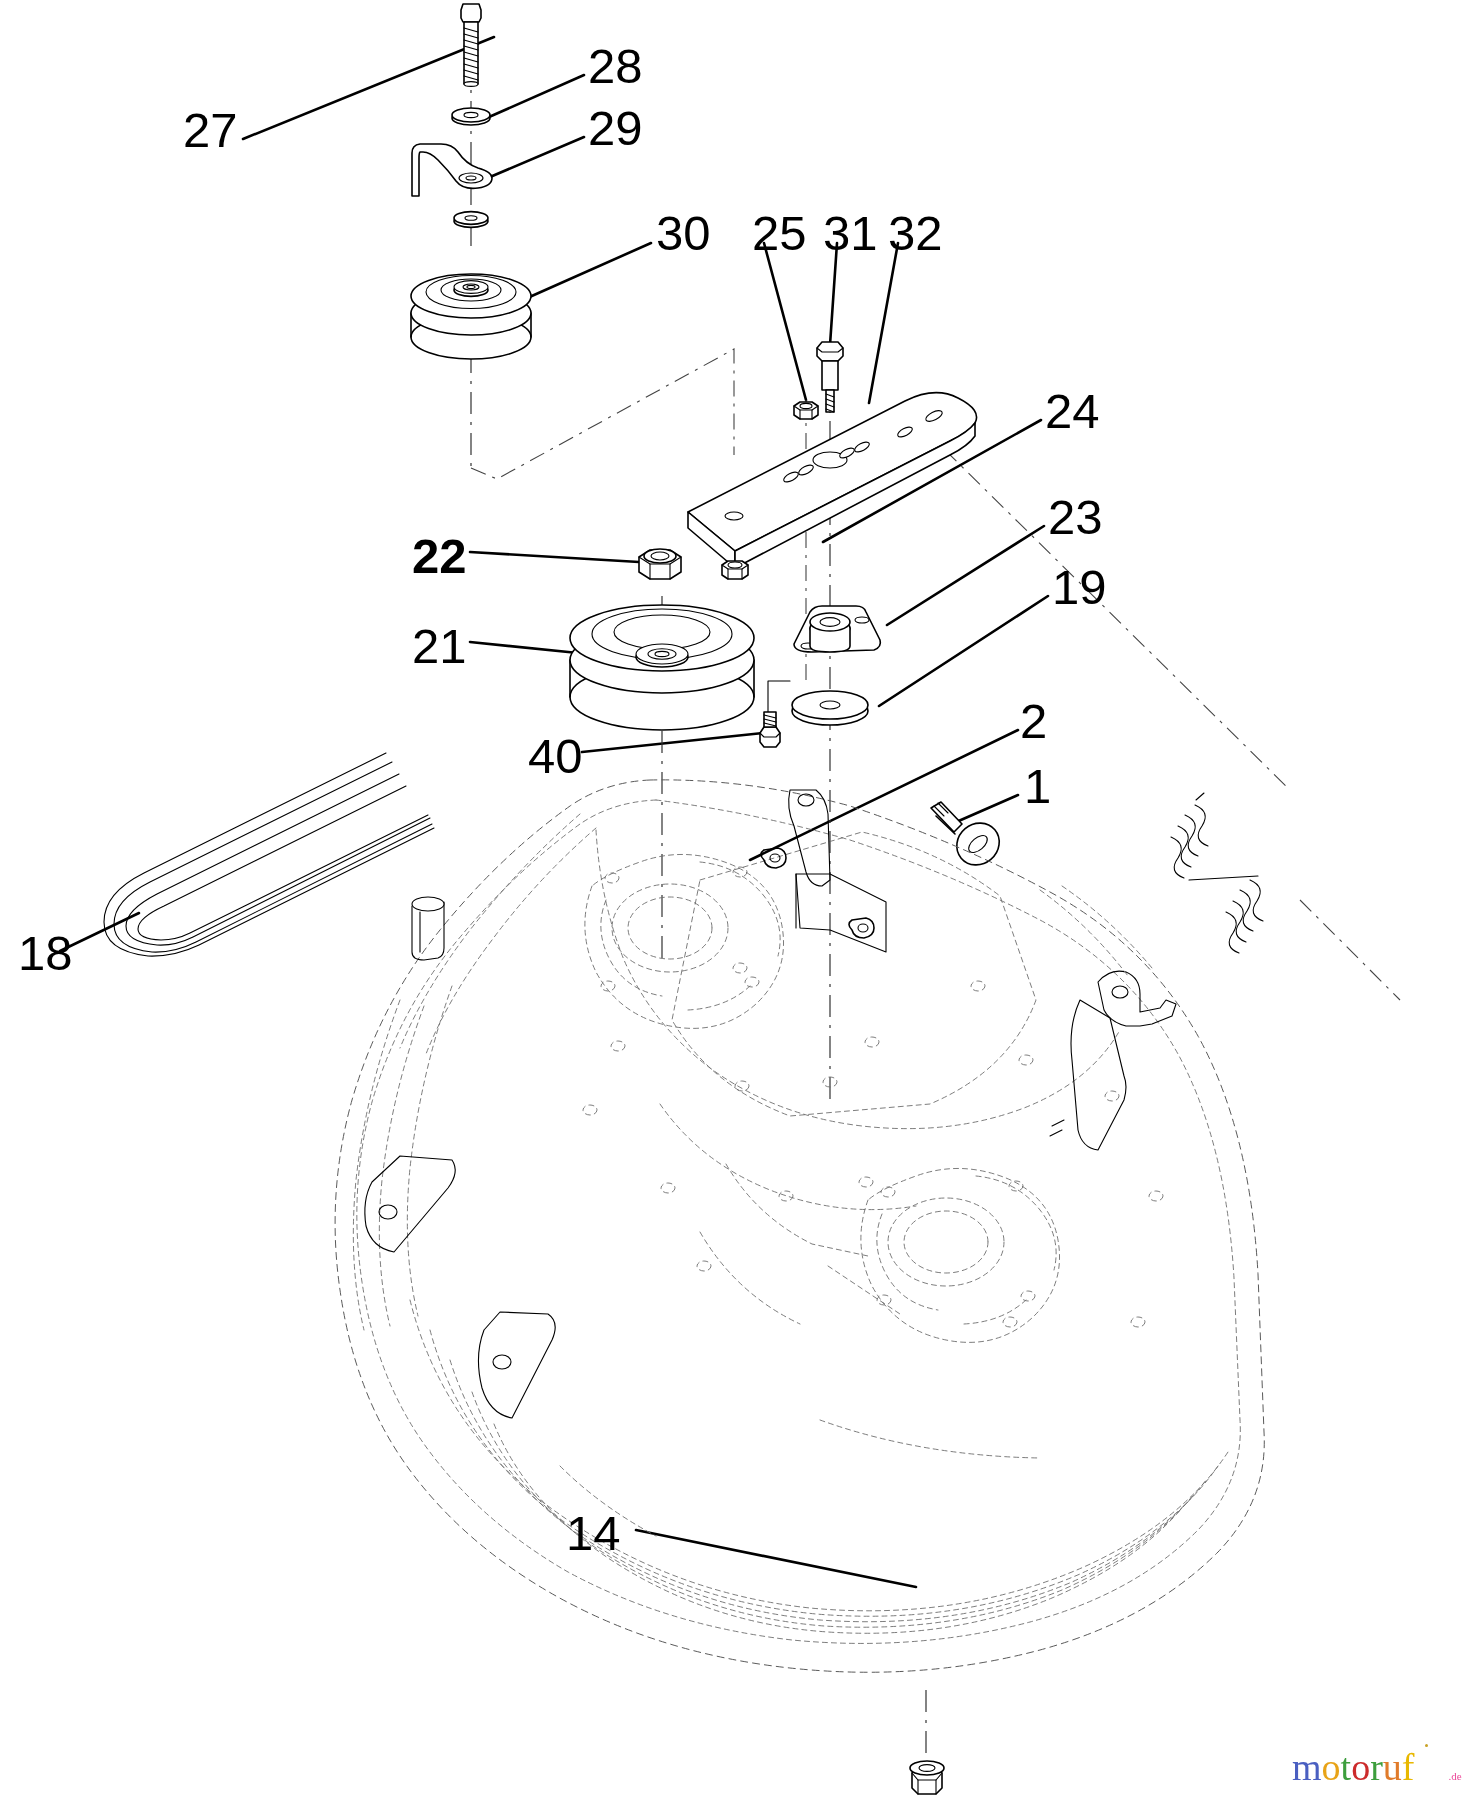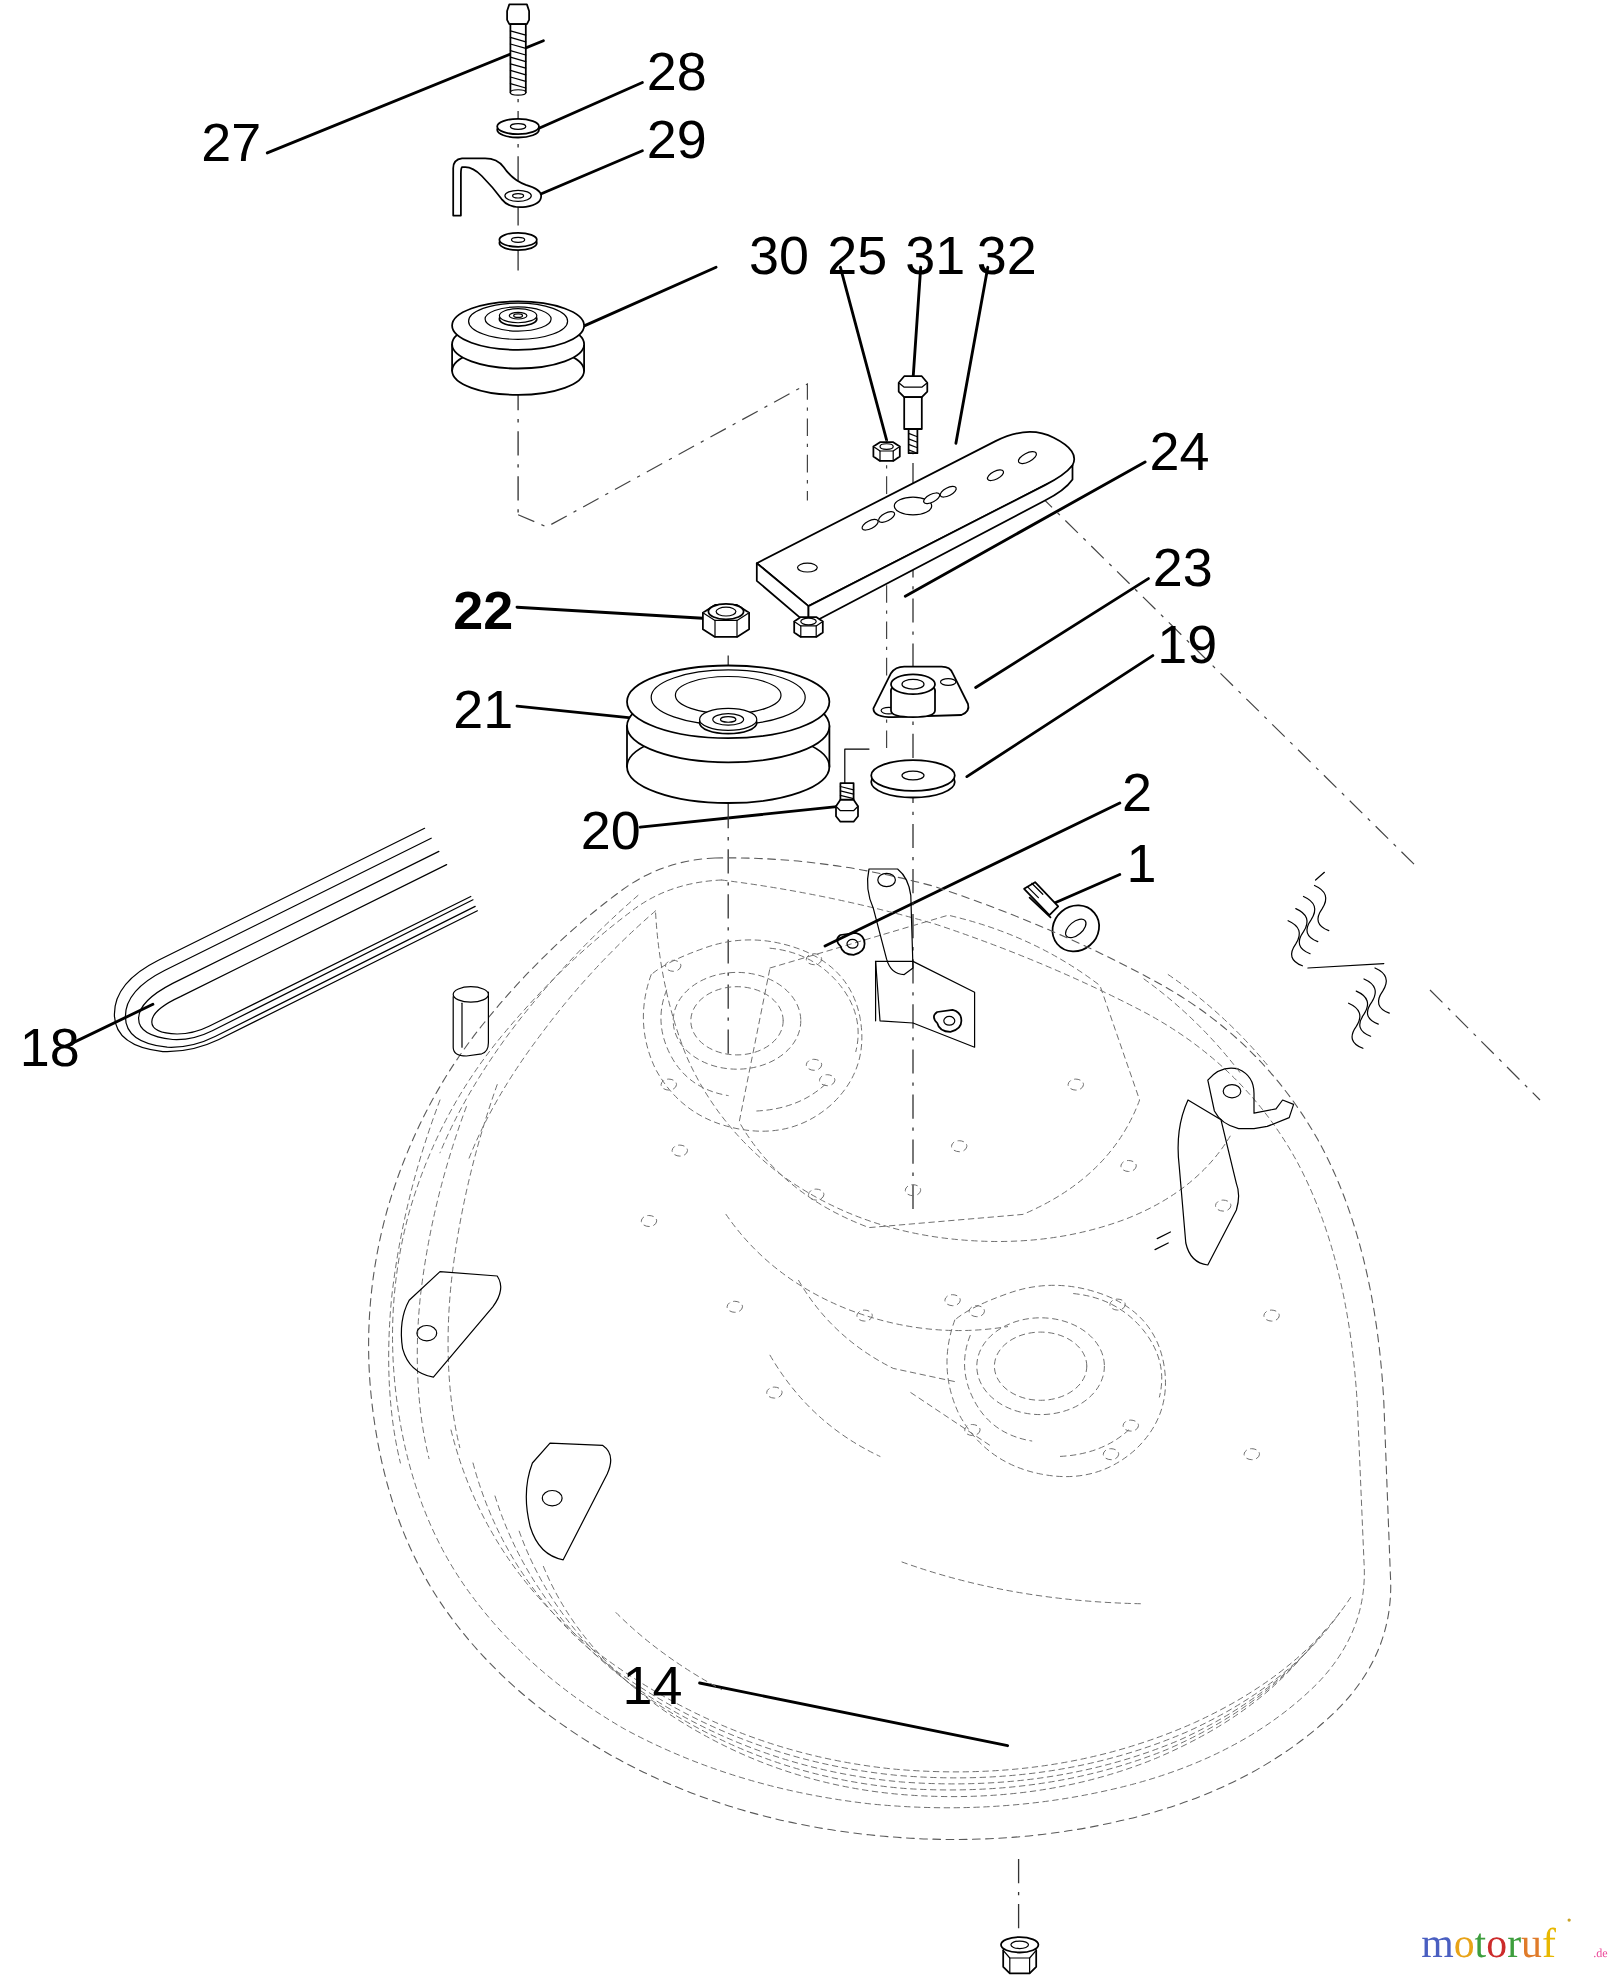--- a/index.html
+++ b/index.html
@@ -457,30 +457,30 @@
       <path class="olft" d="M 918 1780 L 918 1794 M 936 1780 L 936 1794"></path>
       <ellipse class="olf" cx="927" cy="1768" rx="17" ry="7"></ellipse>
       <ellipse class="olft" cx="927" cy="1768" rx="8" ry="3.4"></ellipse>
     </g>
 
   </svg>
 
   <div class="callout-label" style="left:183px; top:106px;">27</div>
   <div class="callout-label" style="left:588px; top:42px;">28</div>
   <div class="callout-label" style="left:588px; top:104px;">29</div>
-  <div class="callout-label" style="left:681px; top:209px;">30</div>
+  <div class="callout-label" style="left:656px; top:209px;">30</div>
   <div class="callout-label" style="left:752px; top:209px;">25</div>
   <div class="callout-label" style="left:823px; top:209px;">31</div>
   <div class="callout-label" style="left:888px; top:209px;">32</div>
   <div class="callout-label" style="left:1045px; top:387px;">24</div>
   <div class="callout-label" style="left:1048px; top:493px;">23</div>
   <div class="callout-label" style="left:1052px; top:563px;">19</div>
   <div class="callout-label" style="left:412px; top:532px;font-weight:bold;">22</div>
   <div class="callout-label" style="left:412px; top:622px;">21</div>
-  <div class="callout-label" style="left:528px; top:732px;">20</div>
+  <div class="callout-label" style="left:528px; top:732px;">40</div>
   <div class="callout-label" style="left:18px;  top:929px;">18</div>
   <div class="callout-label" style="left:1020px; top:697px;">2</div>
   <div class="callout-label" style="left:1024px; top:762px;">1</div>
   <div class="callout-label" style="left:566px; top:1509px;">14</div>
 
   <div id="watermark">
     <span class="wm-l" style="color:#4a5fc1">m</span><span class="wm-l" style="color:#e8a317">o</span><span class="wm-l" style="color:#3d9e3d">t</span><span class="wm-l" style="color:#cc2b2b">o</span><span class="wm-l" style="color:#3d9e3d">r</span><span class="wm-l" style="color:#e07b2a">u</span><span class="wm-l" style="color:#e8b800">f</span><span class="wm-tld">.de</span>
     <span class="wm-dot-accent"></span>
   </div>
 

